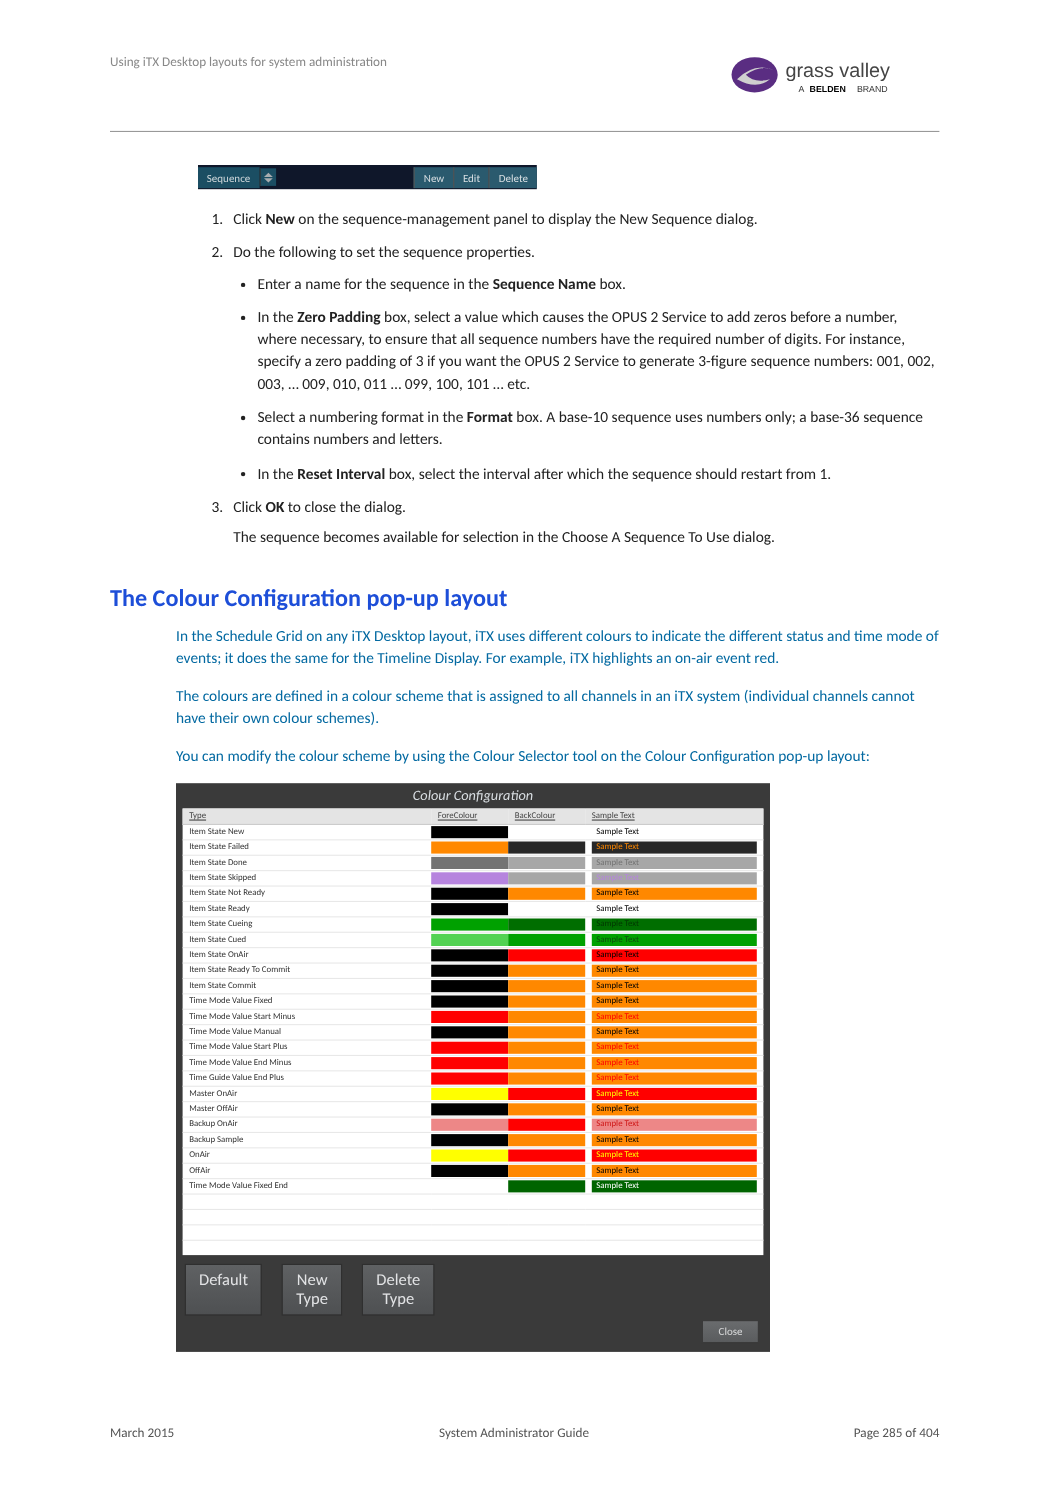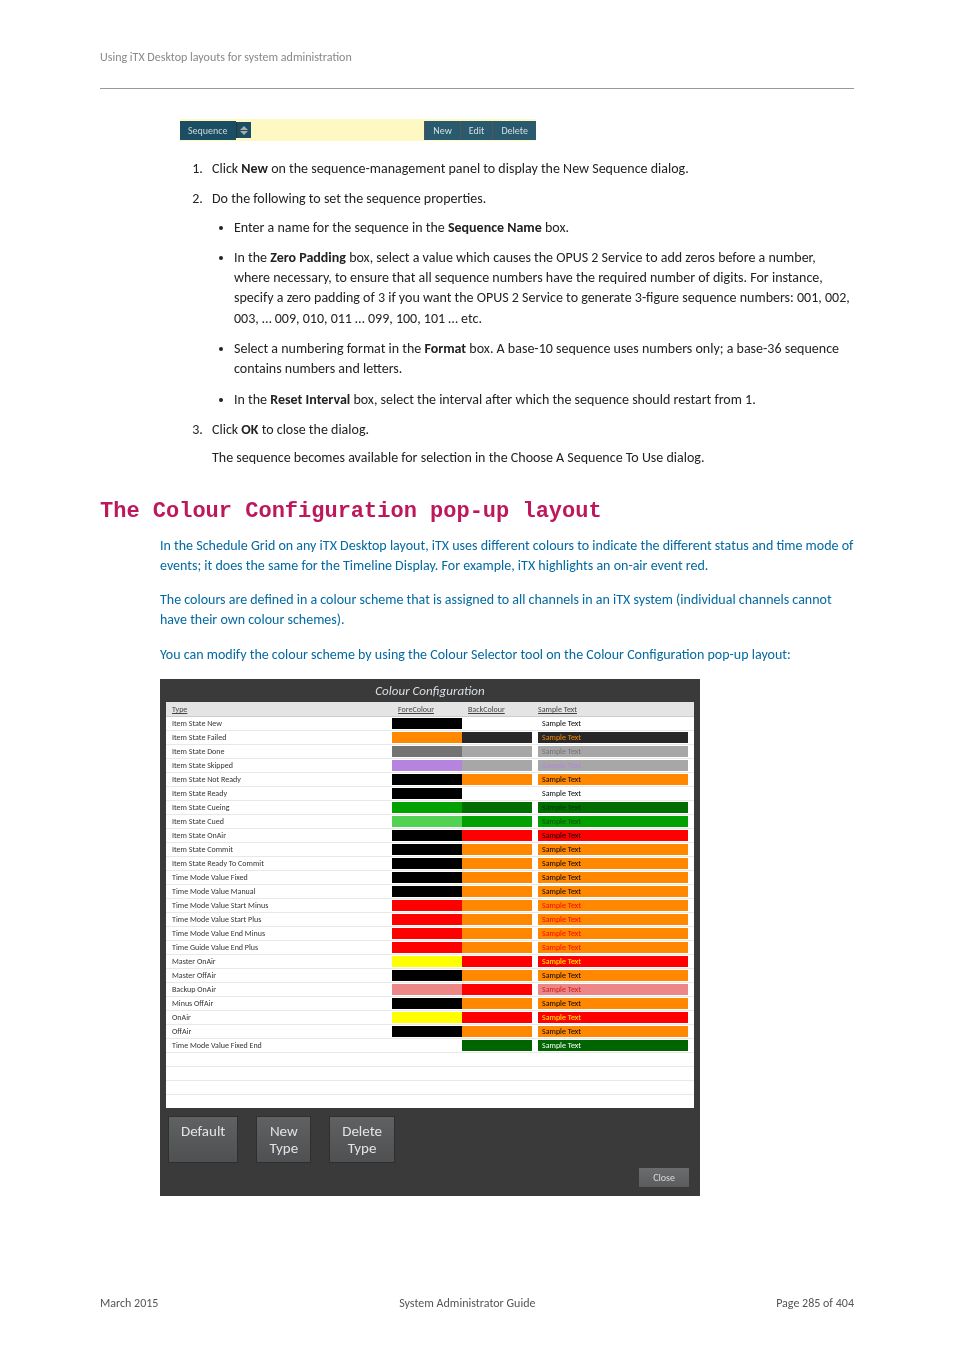--- a/index.html
+++ b/index.html
@@ -30,22 +30,22 @@
   }
   .logo {
     text-align: right;
   }
   .logo-svg {
     display: inline-block;
   }
   .sequence-bar {
     margin-left: 80px;
     margin-bottom: 18px;
-    background: #fef9c3;
-    width: 356px;
+    background: #0f172a;
+    width: 308px;
     height: 22px;
     display: flex;
     align-items: center;
     position: relative;
   }
   .sequence-bar .seq-label {
     background: #1b4e63;
     color: #cdd6da;
     font-size: 10px;
     padding: 3px 8px;
@@ -92,23 +92,22 @@
     list-style: disc;
     margin: 8px 0 6px 0;
     padding-left: 22px;
   }
   ul.bullets li {
     margin-bottom: 10px;
   }
   h2.section {
     font-size: 22px;
     font-weight: bold;
-    color: #be185d;
+    color: #1d4ed8;
     margin: 30px 0 12px 0;
-    font-family: Liberation Mono, monospace;
   }
   .body-para {
     margin-left: 60px;
     font-size: 14px;
     line-height: 1.45;
     color: #0369a1;
     margin-bottom: 14px;
   }
   .cc-window {
     margin-left: 60px;
@@ -204,20 +203,30 @@
     color: #555;
   }
   b{font-weight:bold;}
 </style>
 </head>
 <body>
 
 <div class="page">
   <div class="header">
     <div class="header-text">Using iTX Desktop layouts for system administration</div>
+    <div class="logo">
+      <svg class="logo-svg" width="190" height="40" viewBox="0 0 190 40">
+        <ellipse cx="22" cy="18" rx="21" ry="16" fill="#5a2d82"></ellipse>
+        <path d="M6 22 Q22 6 40 14 Q28 8 14 18 Q22 26 36 22 Q24 32 6 22 Z" fill="#cfcfcf"></path>
+        <text x="50" y="20" font-family="Arial" font-size="18" fill="#444" font-weight="300">grass valley</text>
+        <text x="62" y="34" font-family="Arial" font-size="8" fill="#333">A </text>
+        <text x="72" y="34" font-family="Arial" font-size="8" font-weight="bold" fill="#000">BELDEN</text>
+        <text x="115" y="34" font-family="Arial" font-size="8" fill="#333"> BRAND</text>
+      </svg>
+    </div>
   </div>
 
   <div class="sequence-bar">
     <span class="seq-label">Sequence</span>
     <span class="seq-spinner">
         <span class="up"></span>
         <span class="down"></span>
       </span>
     <span class="flex-gap"></span>
     <span class="seq-btn">New</span>
@@ -364,116 +373,116 @@
               <span class="sw" style="background:#000000"></span>
             </td>
             <td class="back">
               <span class="sw" style="background:#ff0000"></span>
             </td>
             <td class="sample-cell">
               <span class="sample" style="color:#000000;background:#ff0000">Sample Text</span>
             </td>
           </tr>
           <tr>
+            <td>Item State Ready To Commit</td>
+            <td class="front">
+              <span class="sw" style="background:#000000"></span>
+            </td>
+            <td class="back">
+              <span class="sw" style="background:#ff8800"></span>
+            </td>
+            <td class="sample-cell">
+              <span class="sample" style="color:#000000;background:#ff8800">Sample Text</span>
+            </td>
+          </tr>
+          <tr>
             <td>Item State Commit</td>
             <td class="front">
               <span class="sw" style="background:#000000"></span>
             </td>
             <td class="back">
               <span class="sw" style="background:#ff8800"></span>
             </td>
             <td class="sample-cell">
               <span class="sample" style="color:#000000;background:#ff8800">Sample Text</span>
             </td>
           </tr>
           <tr>
-            <td>Item State Ready To Commit</td>
-            <td class="front">
-              <span class="sw" style="background:#000000"></span>
-            </td>
-            <td class="back">
-              <span class="sw" style="background:#ff8800"></span>
-            </td>
-            <td class="sample-cell">
-              <span class="sample" style="color:#000000;background:#ff8800">Sample Text</span>
-            </td>
-          </tr>
-          <tr>
             <td>Time Mode Value Fixed</td>
             <td class="front">
               <span class="sw" style="background:#000000"></span>
             </td>
             <td class="back">
               <span class="sw" style="background:#ff8800"></span>
             </td>
             <td class="sample-cell">
               <span class="sample" style="color:#000000;background:#ff8800">Sample Text</span>
             </td>
           </tr>
           <tr>
+            <td>Time Mode Value Start Minus</td>
+            <td class="front">
+              <span class="sw" style="background:#ff0000"></span>
+            </td>
+            <td class="back">
+              <span class="sw" style="background:#ff8800"></span>
+            </td>
+            <td class="sample-cell">
+              <span class="sample" style="color:#ff0000;background:#ff8800">Sample Text</span>
+            </td>
+          </tr>
+          <tr>
             <td>Time Mode Value Manual</td>
             <td class="front">
               <span class="sw" style="background:#000000"></span>
             </td>
             <td class="back">
               <span class="sw" style="background:#ff8800"></span>
             </td>
             <td class="sample-cell">
               <span class="sample" style="color:#000000;background:#ff8800">Sample Text</span>
             </td>
           </tr>
           <tr>
-            <td>Time Mode Value Start Minus</td>
+            <td>Time Mode Value Start Plus</td>
             <td class="front">
               <span class="sw" style="background:#ff0000"></span>
             </td>
             <td class="back">
               <span class="sw" style="background:#ff8800"></span>
             </td>
             <td class="sample-cell">
               <span class="sample" style="color:#ff0000;background:#ff8800">Sample Text</span>
             </td>
           </tr>
           <tr>
-            <td>Time Mode Value Start Plus</td>
+            <td>Time Mode Value End Minus</td>
             <td class="front">
               <span class="sw" style="background:#ff0000"></span>
             </td>
             <td class="back">
               <span class="sw" style="background:#ff8800"></span>
             </td>
             <td class="sample-cell">
               <span class="sample" style="color:#ff0000;background:#ff8800">Sample Text</span>
             </td>
           </tr>
           <tr>
-            <td>Time Mode Value End Minus</td>
+            <td>Time Guide Value End Plus</td>
             <td class="front">
               <span class="sw" style="background:#ff0000"></span>
             </td>
             <td class="back">
               <span class="sw" style="background:#ff8800"></span>
             </td>
             <td class="sample-cell">
               <span class="sample" style="color:#ff0000;background:#ff8800">Sample Text</span>
             </td>
           </tr>
           <tr>
-            <td>Time Guide Value End Plus</td>
-            <td class="front">
-              <span class="sw" style="background:#ff0000"></span>
-            </td>
-            <td class="back">
-              <span class="sw" style="background:#ff8800"></span>
-            </td>
-            <td class="sample-cell">
-              <span class="sample" style="color:#ff0000;background:#ff8800">Sample Text</span>
-            </td>
-          </tr>
-          <tr>
             <td>Master OnAir</td>
             <td class="front">
               <span class="sw" style="background:#ffff00"></span>
             </td>
             <td class="back">
               <span class="sw" style="background:#ff0000"></span>
             </td>
             <td class="sample-cell">
               <span class="sample" style="color:#ffff00;background:#ff0000">Sample Text</span>
             </td>
@@ -496,21 +505,21 @@
               <span class="sw" style="background:#ed8787"></span>
             </td>
             <td class="back">
               <span class="sw" style="background:#ff0000"></span>
             </td>
             <td class="sample-cell">
               <span class="sample" style="color:#cf1818;background:#ed8787">Sample Text</span>
             </td>
           </tr>
           <tr>
-            <td>Minus OffAir</td>
+            <td>Backup Sample</td>
             <td class="front">
               <span class="sw" style="background:#000000"></span>
             </td>
             <td class="back">
               <span class="sw" style="background:#ff8800"></span>
             </td>
             <td class="sample-cell">
               <span class="sample" style="color:#000000;background:#ff8800">Sample Text</span>
             </td>
           </tr>

